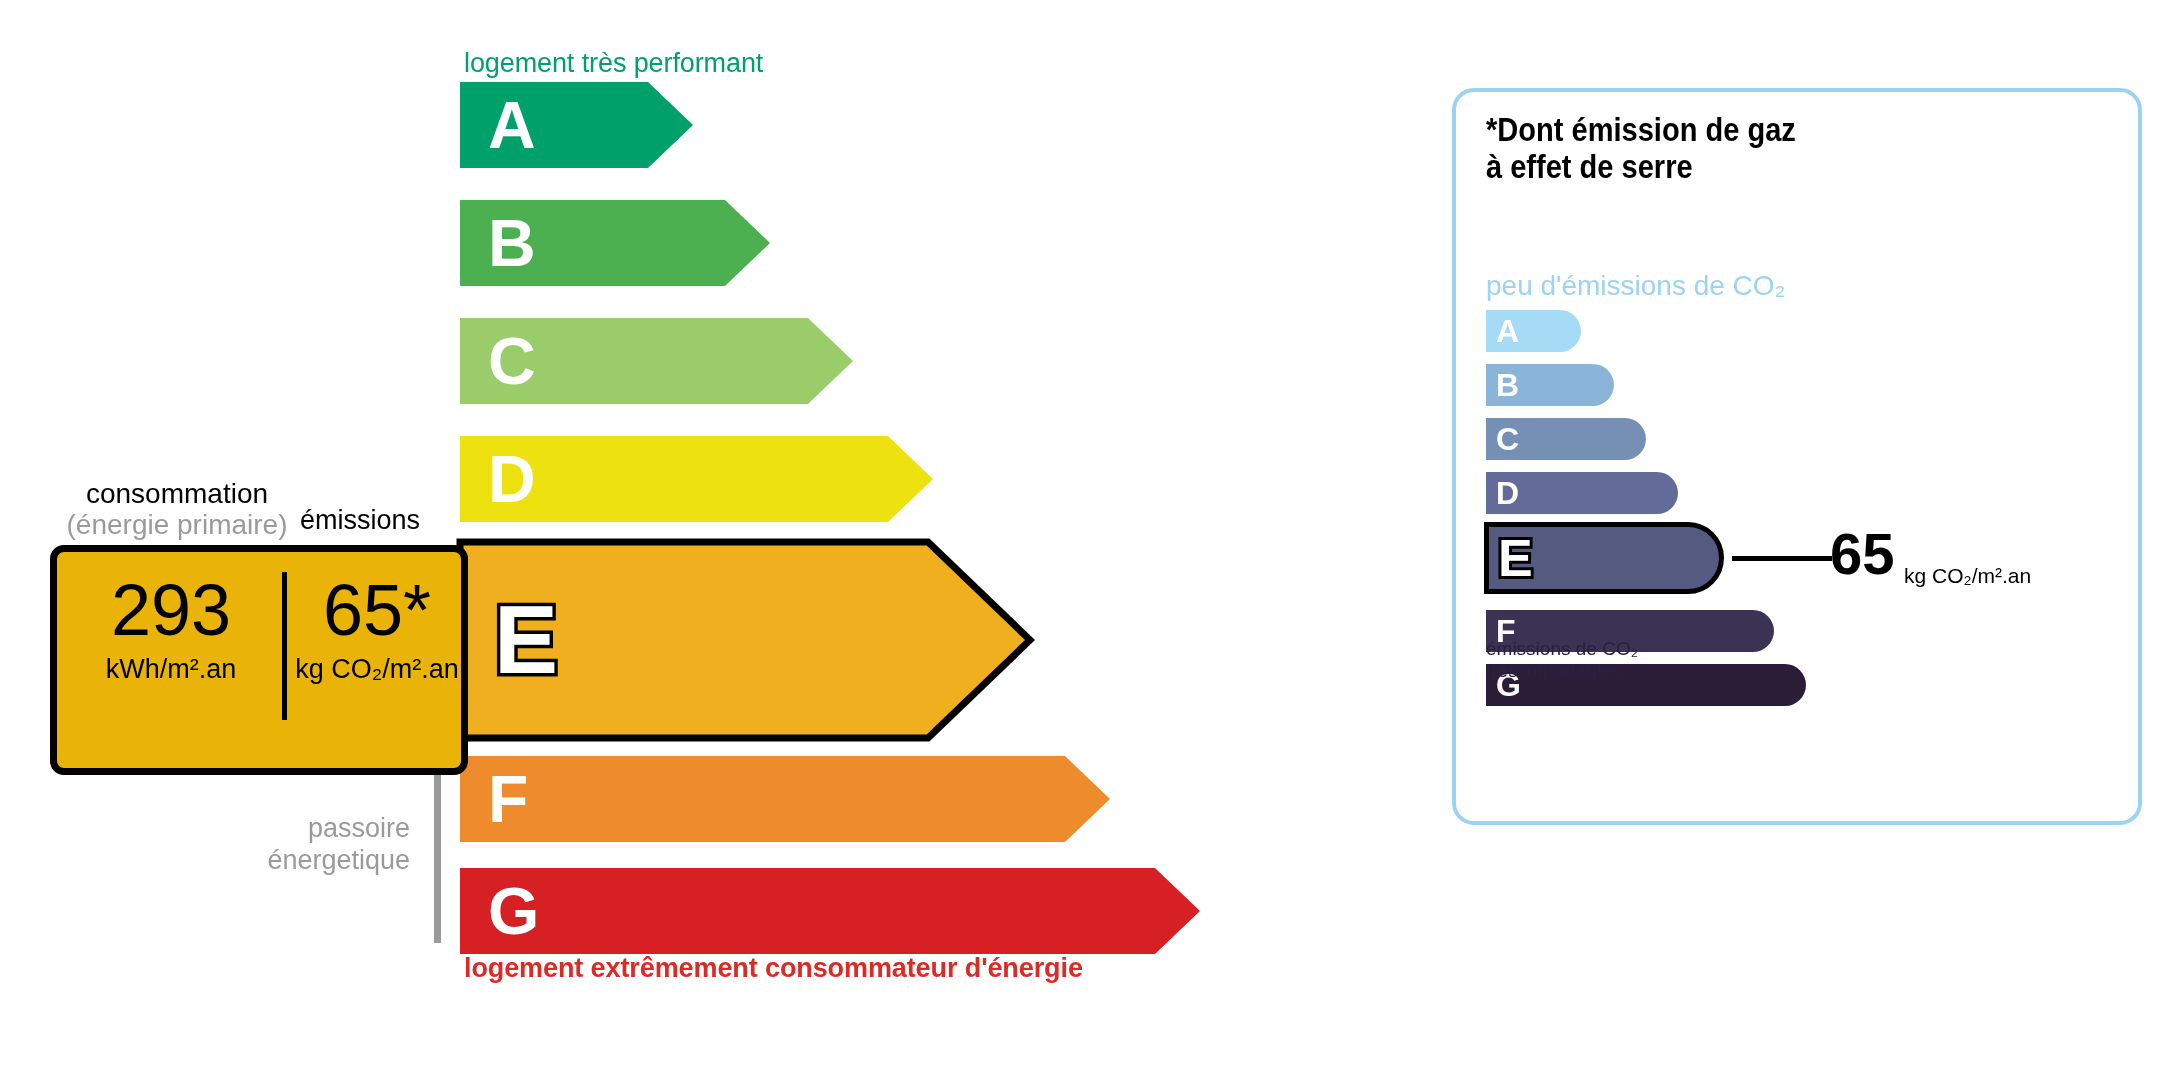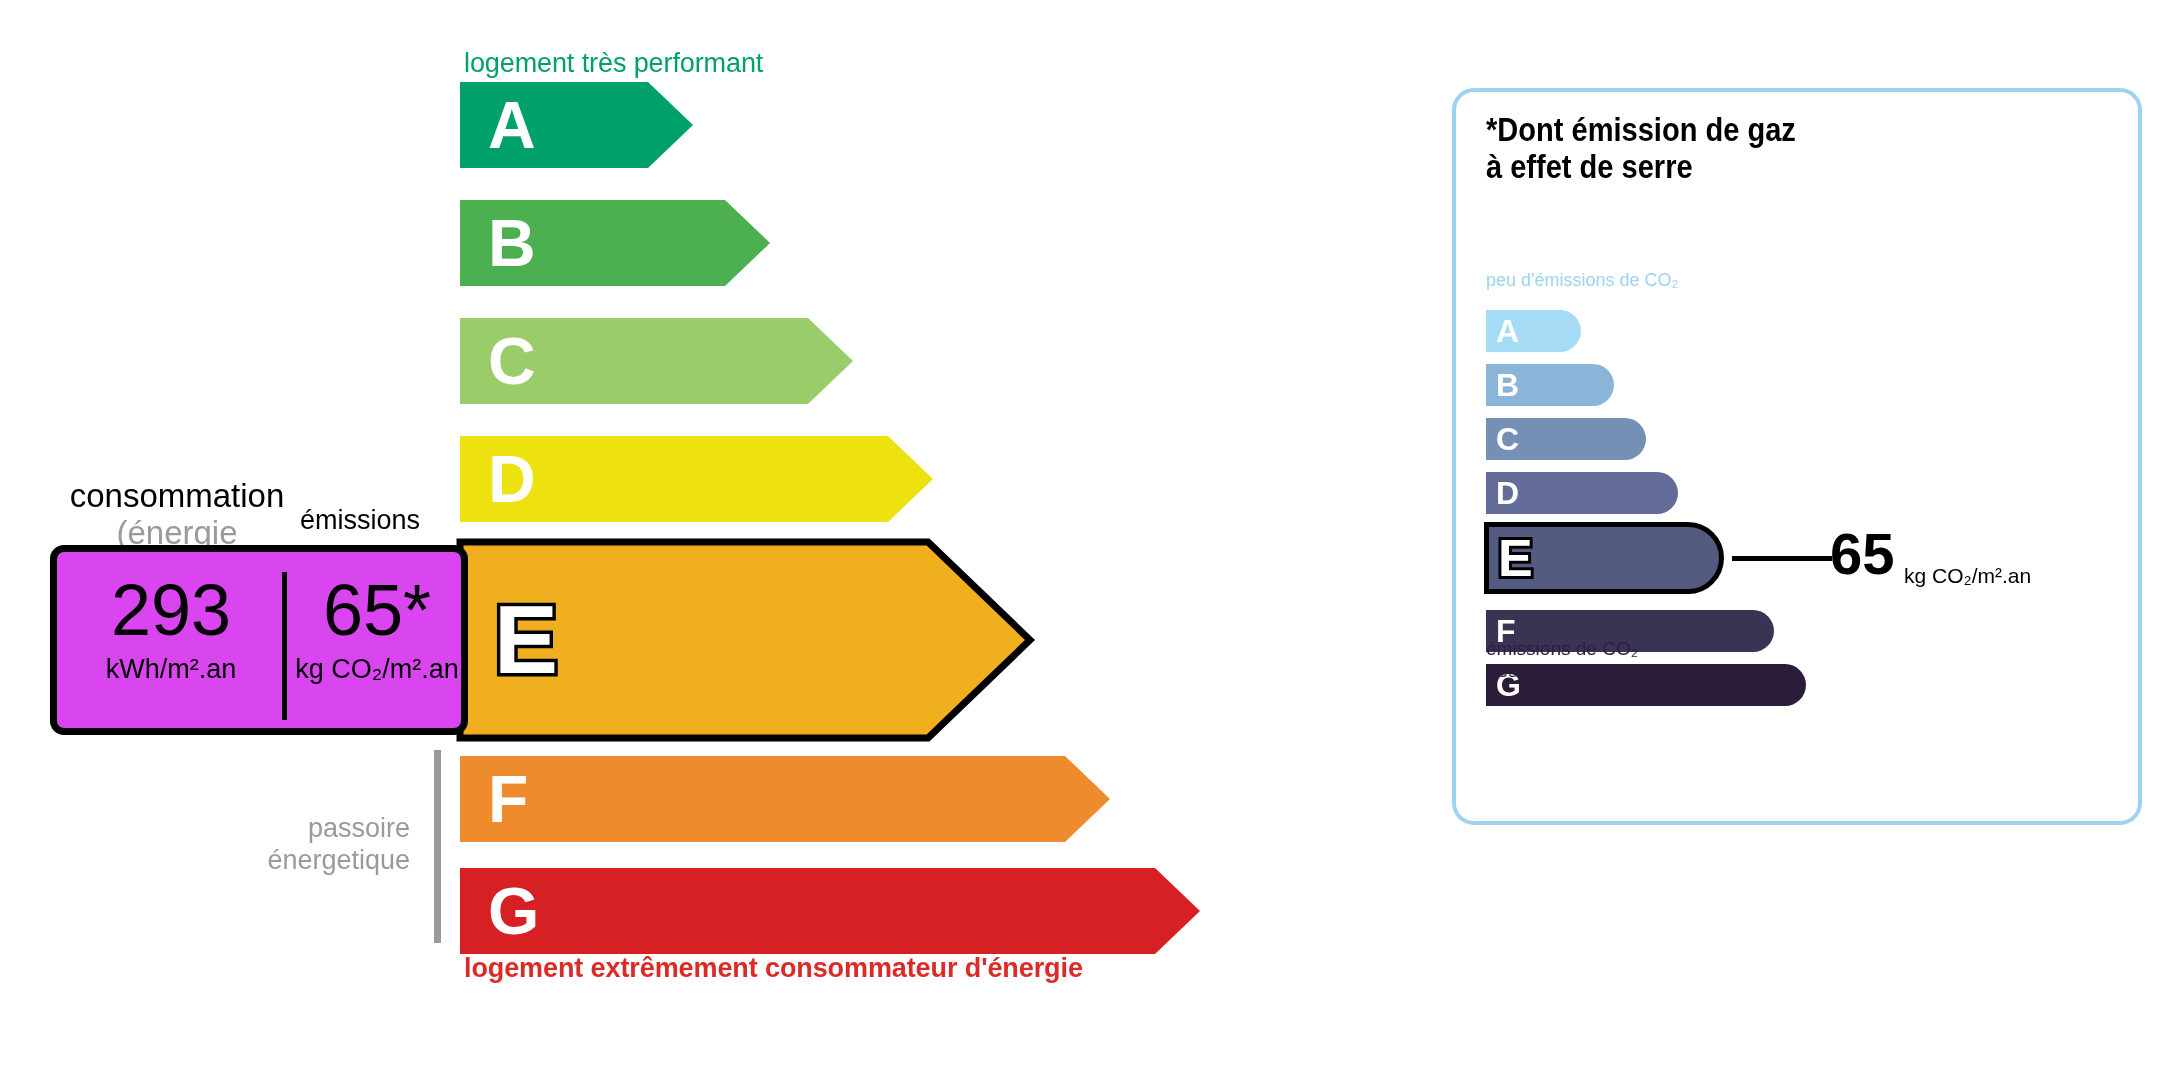--- a/index.html
+++ b/index.html
@@ -68,24 +68,24 @@
     -webkit-text-stroke: 7px #000000;
     paint-order: stroke fill;
   }
 
   
   #consumption-box {
     position: absolute;
     left: 50px;
     top: 545px;
     width: 418px;
-    height: 190px;
+    height: 230px;
     border: 7px solid #000000;
     border-radius: 14px;
-    background: #d946ef;
+    background: #eab308;
     box-sizing: border-box;
     z-index: 5;
   }
   .cons-divider {
     position: absolute;
     left: 225px;
     top: 20px;
     width: 5px;
     height: 148px;
     background: #000000;
@@ -109,21 +109,21 @@
     color: #000000;
     white-space: nowrap;
   }
 
   .label-consommation {
     position: absolute;
     left: 62px;
     top: 478px;
     width: 230px;
     text-align: center;
-    font-size: 33px;
+    font-size: 28px;
     color: #000000;
     line-height: 1.12;
   }
   .label-consommation .sub { color: #9a9a9a; display: block; }
 
   .label-emissions {
     position: absolute;
     left: 300px;
     top: 505px;
     font-size: 27px;
@@ -182,21 +182,21 @@
     line-height: 1.12;
     font-stretch: condensed;
     transform: scaleX(0.88);
     transform-origin: left top;
     white-space: pre-line;
   }
   #co2-top-caption {
     position: absolute;
     left: 30px;
     top: 178px;
-    font-size: 18px;
+    font-size: 28px;
     color: #9CD3F0;
     white-space: nowrap;
   }
   .co2-row {
     position: absolute;
     left: 30px;
     height: 42px;
   }
   .co2-bar {
     position: absolute;

